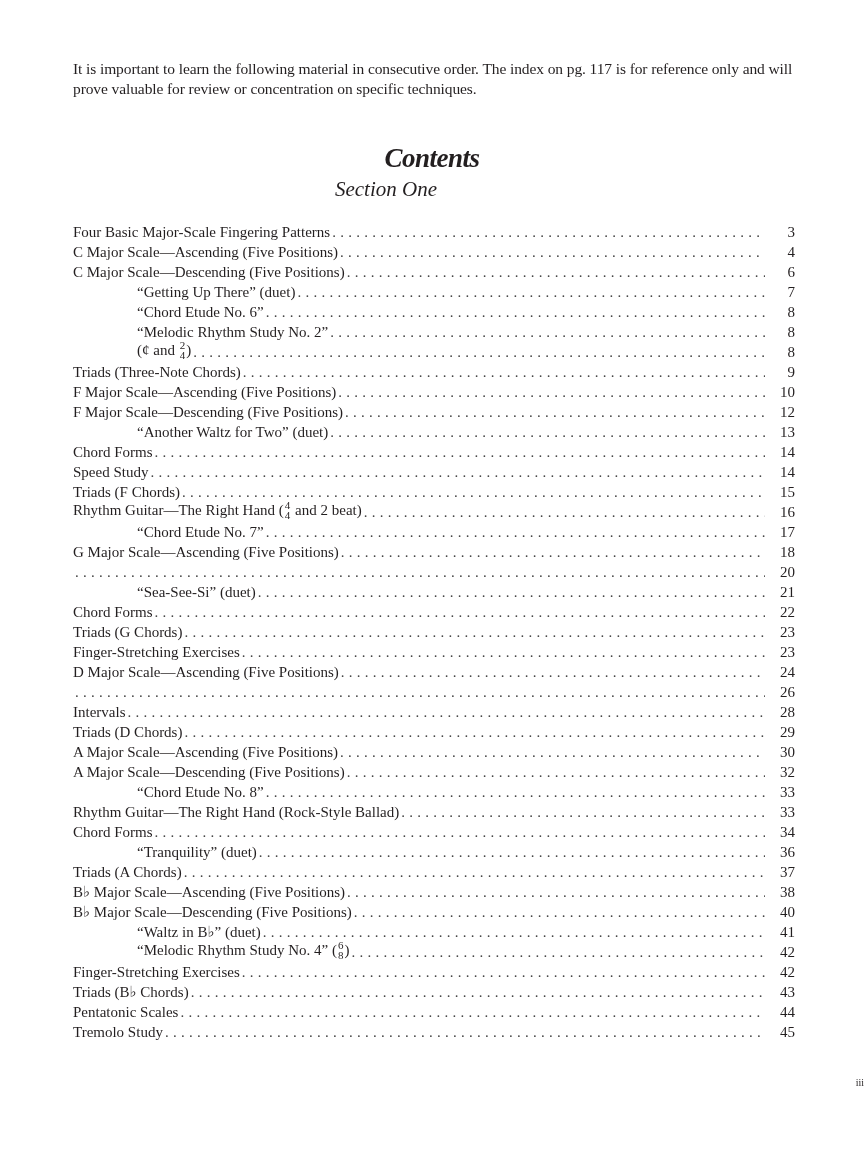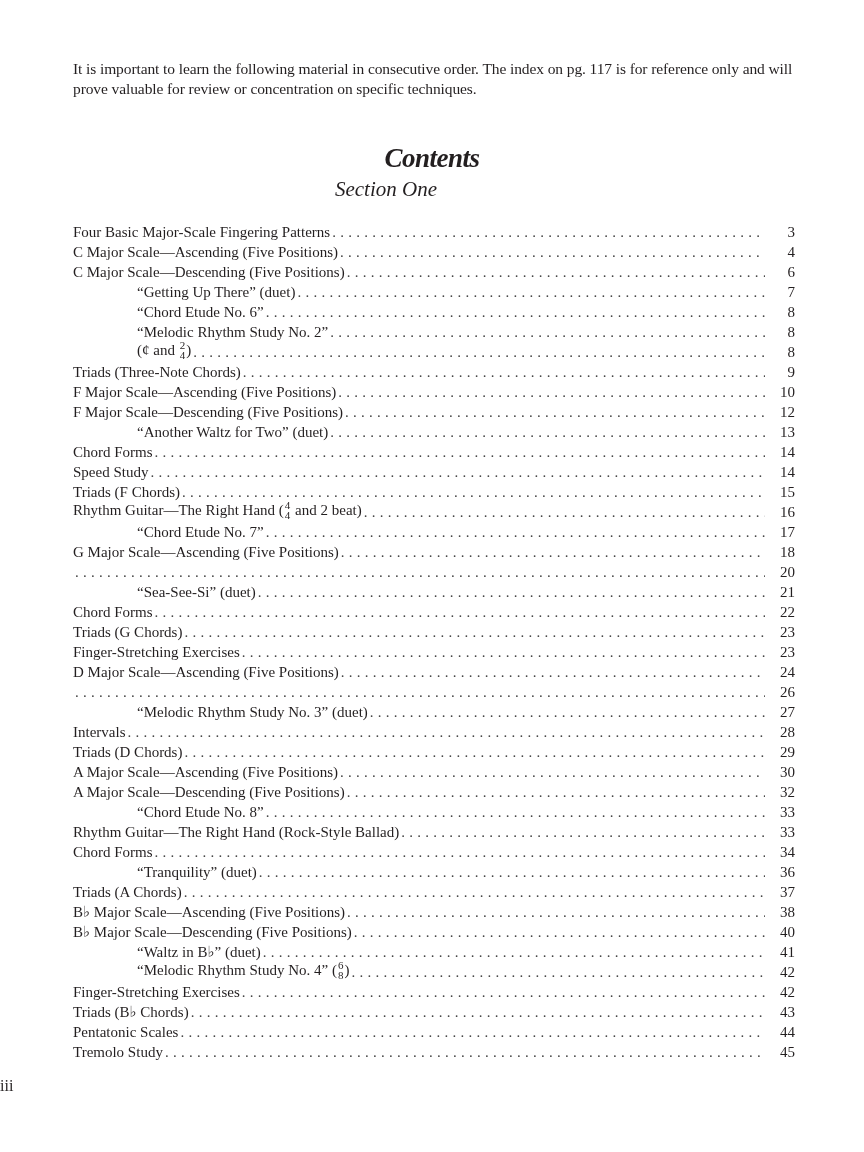--- a/index.html
+++ b/index.html
@@ -86,22 +86,22 @@
     margin: 0 1px;
     position: relative;
     top: -2px;
   }
   .frac span { display: block; }
   .footer {
     position: absolute;
     left: 0;
     width: 864px;
     top: 1077px;
-    text-align: left;
-    font-size: 16px;
+    text-align: right;
+    font-size: 10px;
   }
 </style>
 </head>
 <body>
 
 <div class="intro">
   <p>It is important to learn the following material in consecutive order. The index on pg. 117 is for reference only and will prove valuable for review or concentration on specific techniques.</p>
 </div>
 
 <div class="title">Contents</div>
@@ -219,25 +219,20 @@
     </div>
     <div class="row">
       <span class="label">D Major Scale—Ascending (Five Positions)</span>
       <span class="leader"></span>
       <span class="page">24</span>
     </div>
     <div class="row">
       <span class="leader"></span>
       <span class="page">26</span>
     </div>
-    <div class="row sub">
-      <span class="label">“Melodic Rhythm Study No. 3” (duet)</span>
-      <span class="leader"></span>
-      <span class="page">27</span>
-    </div>
     <div class="row">
       <span class="label">Intervals</span>
       <span class="leader"></span>
       <span class="page">28</span>
     </div>
     <div class="row">
       <span class="label">Triads (D Chords)</span>
       <span class="leader"></span>
       <span class="page">29</span>
     </div>

